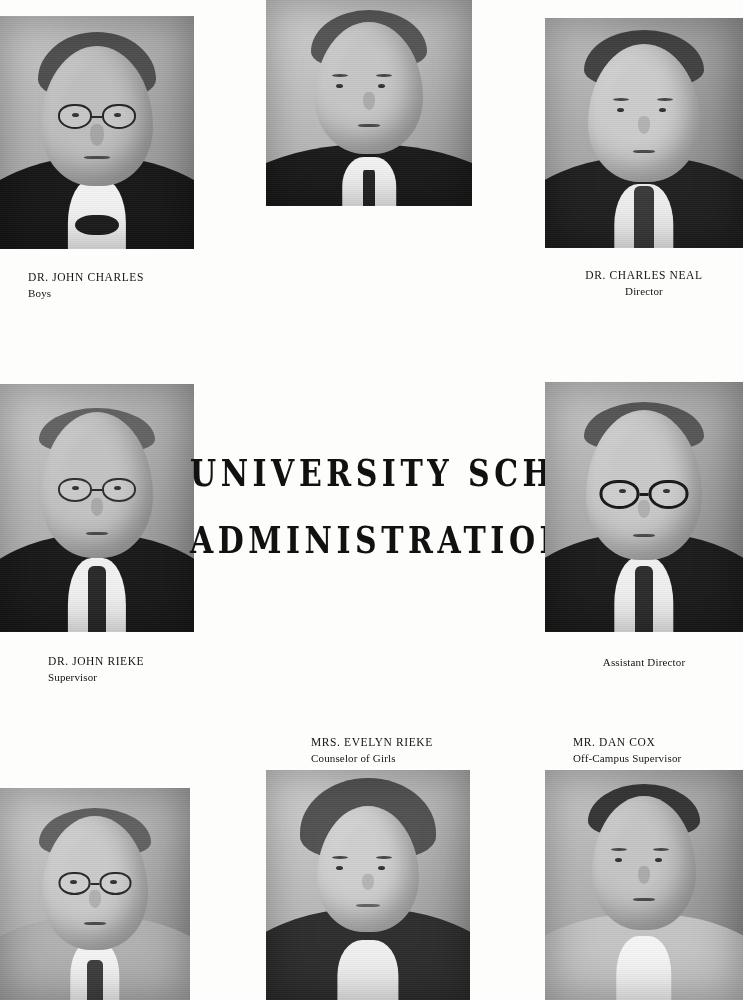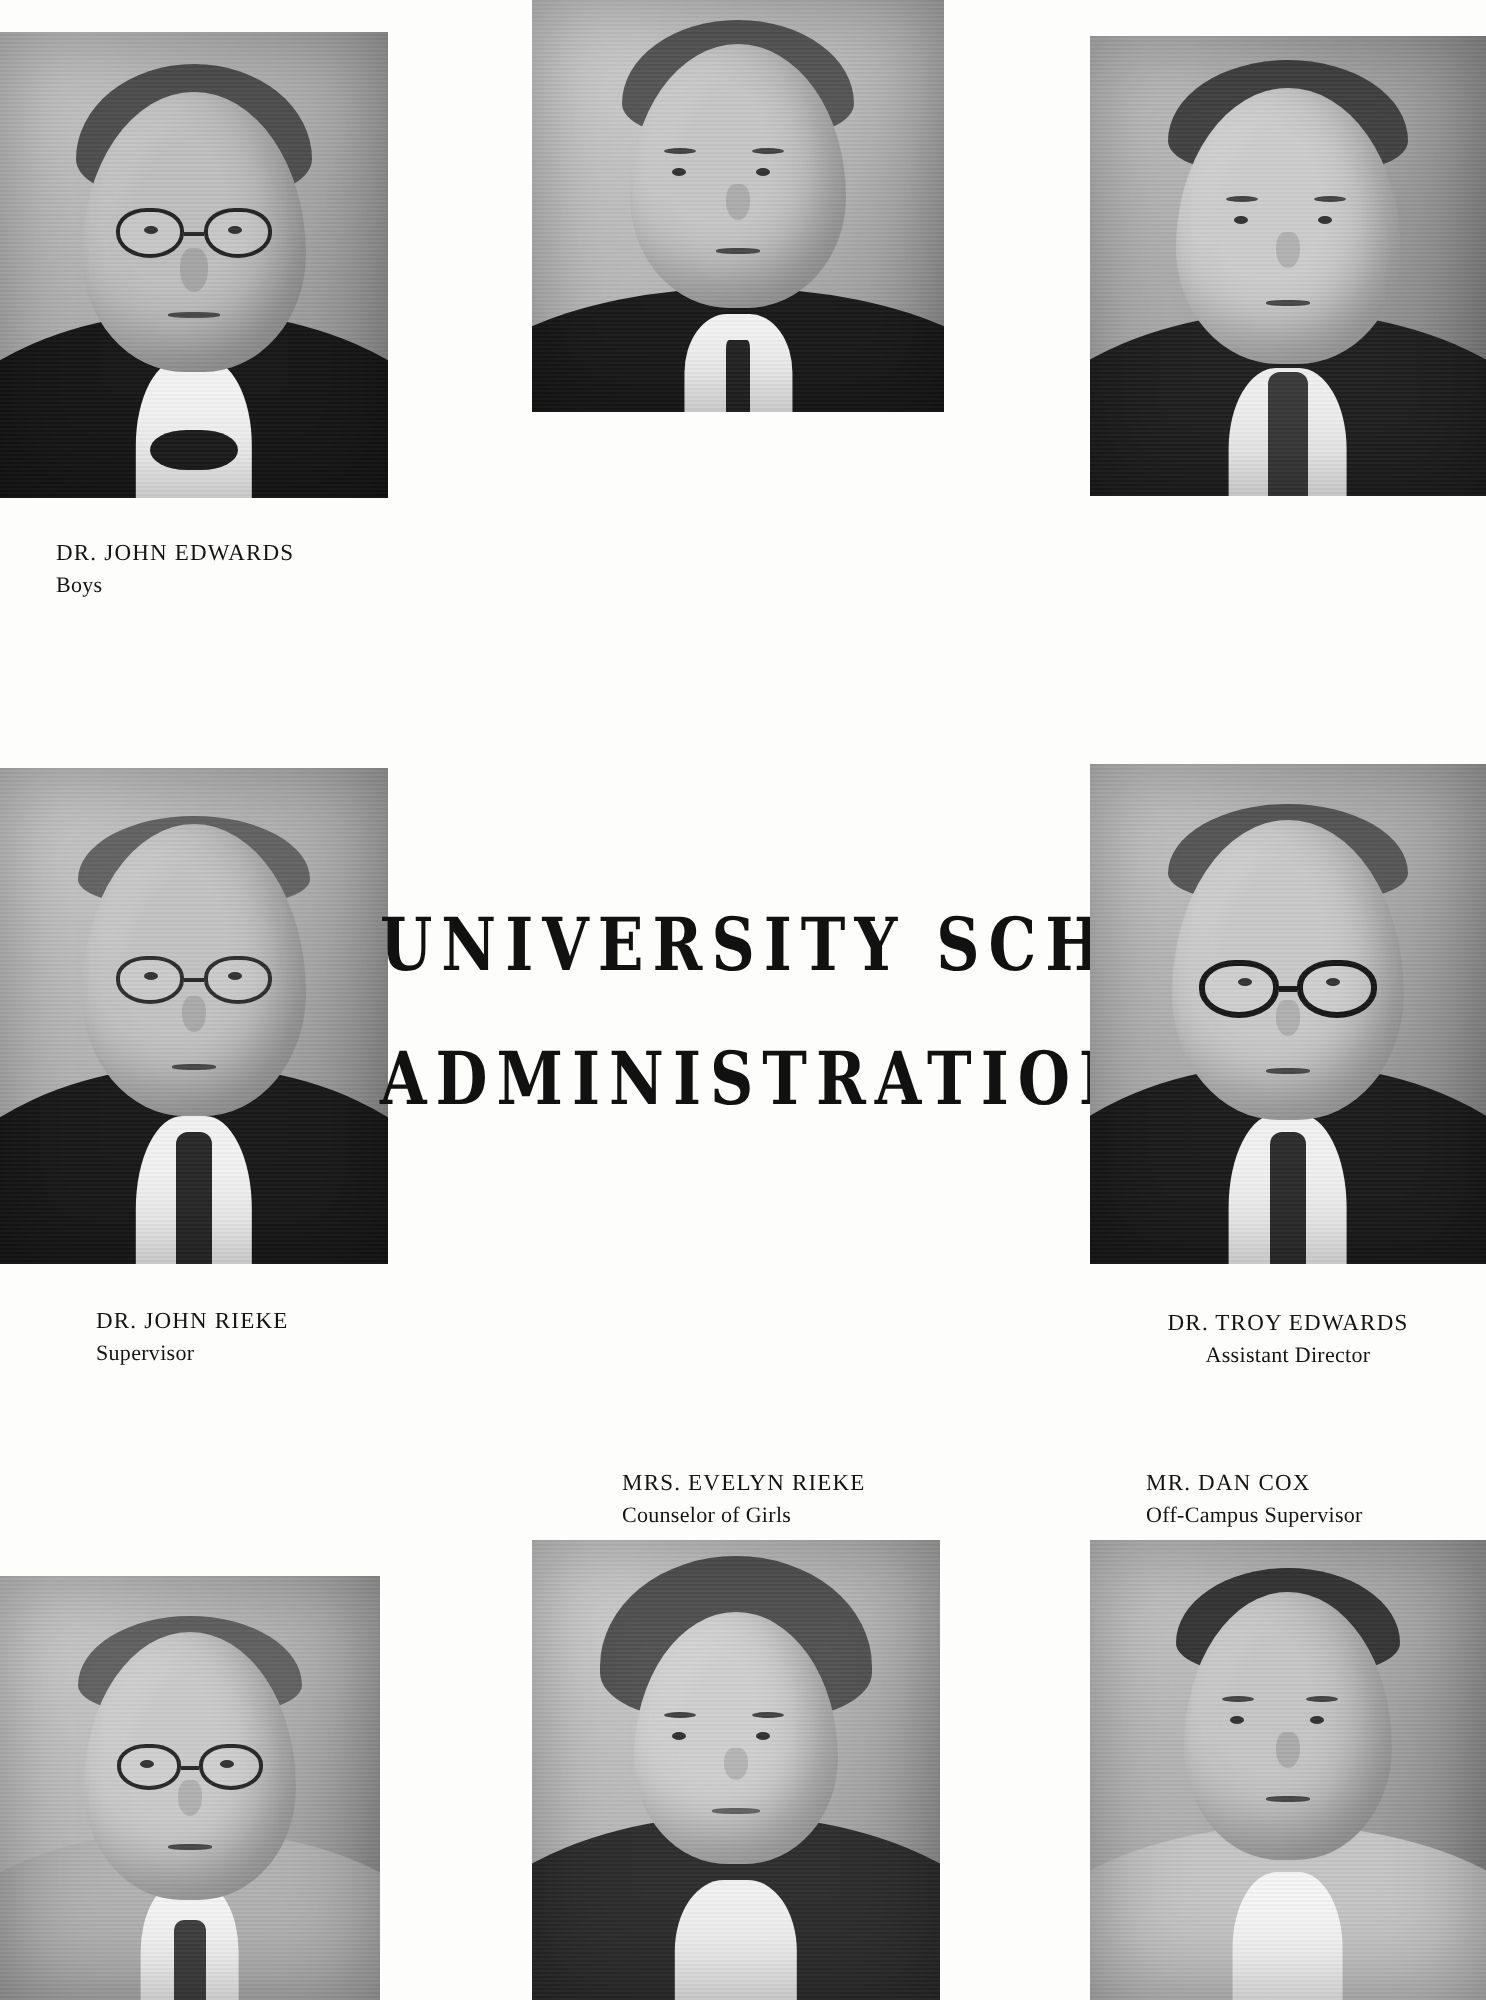--- a/index.html
+++ b/index.html
@@ -199,21 +199,21 @@
       <div class="lens" style="width:30px;height:21px;border-color:#2a2824;"></div>
     </div>
     <div class="eye" style="left:72px; top:97px;"></div>
     <div class="eye" style="left:114px; top:97px;"></div>
     <div class="nose" style="top:108px; width:14px; height:22px;"></div>
     <div class="mouth" style="top:140px; width:26px;"></div>
     <div class="vig"></div>
     <div class="grain"></div>
   </div>
   <div class="caption" style="left:28px; top:270px;">
-    <span class="nm">DR. JOHN EDWARDS</span>
+    <span class="nm">DR. JOHN CHARLES</span>
     <span class="ttl">Boys</span>
   </div>
 
   <div class="photo" style="left:266px; top:0px; width:206px; height:206px;">
     <div class="wall" style="background:linear-gradient(140deg,#d6d3cb 0%,#b2aea4 60%,#8f8b82 100%);"></div>
     <div class="shoulders" style="background:#20201d; bottom:-22%; height:52%;"></div>
     <div class="shirt" style="bottom:-2%; width:26%; height:26%; background:#f0eee8;"></div>
     <div class="tie" style="bottom:0%; width:12px; height:36px; background:#2a2926;"></div>
     <div class="hair" style="top:10px; width:116px; height:58px; background:#5d584f;"></div>
     <div class="head" style="top:22px; width:108px; height:132px; background:#c9c2b5;"></div>
@@ -235,20 +235,24 @@
     <div class="hair" style="top:12px; width:120px; height:56px; background:#4a453e;"></div>
     <div class="head" style="top:26px; width:112px; height:138px; background:#cfc8ba;"></div>
     <div class="brow" style="left:68px; top:80px;"></div>
     <div class="brow" style="left:112px; top:80px;"></div>
     <div class="eye" style="left:72px; top:90px;"></div>
     <div class="eye" style="left:114px; top:90px;"></div>
     <div class="nose" style="top:98px;"></div>
     <div class="mouth" style="top:132px;"></div>
     <div class="vig"></div>
     <div class="grain"></div>
+  </div>
+  <div class="caption center" style="left:545px; top:268px; width:198px;">
+    <span class="nm">DR. CHARLES NEAL</span>
+    <span class="ttl">Director</span>
   </div>
 
   <div class="photo" style="left:0px; top:384px; width:194px; height:248px;">
     <div class="wall" style="background:linear-gradient(130deg,#d2cfc7 0%,#aaa69c 58%,#85817a 100%);"></div>
     <div class="shoulders" style="background:#201f1c;"></div>
     <div class="shirt" style="bottom:-4%; width:30%; height:34%; background:#efece5;"></div>
     <div class="tie" style="bottom:0%; width:18px; height:66px; background:#2f2d29; border-radius:6px 6px 0 0;"></div>
     <div class="hair" style="top:24px; width:116px; height:44px; background:#6b665c;"></div>
     <div class="head" style="top:28px; width:112px; height:146px; background:#c6bfb2;"></div>
     <div class="glasses" style="top:94px;">
@@ -286,21 +290,20 @@
       <div class="lens" style="width:34px;height:23px;border-color:#1f1d1a;border-width:3px;"></div>
     </div>
     <div class="eye" style="left:74px; top:107px;"></div>
     <div class="eye" style="left:118px; top:107px;"></div>
     <div class="nose" style="top:118px;"></div>
     <div class="mouth" style="top:152px;"></div>
     <div class="vig"></div>
     <div class="grain"></div>
   </div>
   <div class="caption center" style="left:545px; top:655px; width:198px;">
-    <span class="nm">DR. TROY EDWARDS</span>
     <span class="ttl">Assistant Director</span>
   </div>
 
 
   <div class="caption" style="left:573px; top:735px;">
     <span class="nm">MR. DAN COX</span>
     <span class="ttl">Off-Campus Supervisor</span>
   </div>
 
   <div class="caption" style="left:311px; top:735px;">

